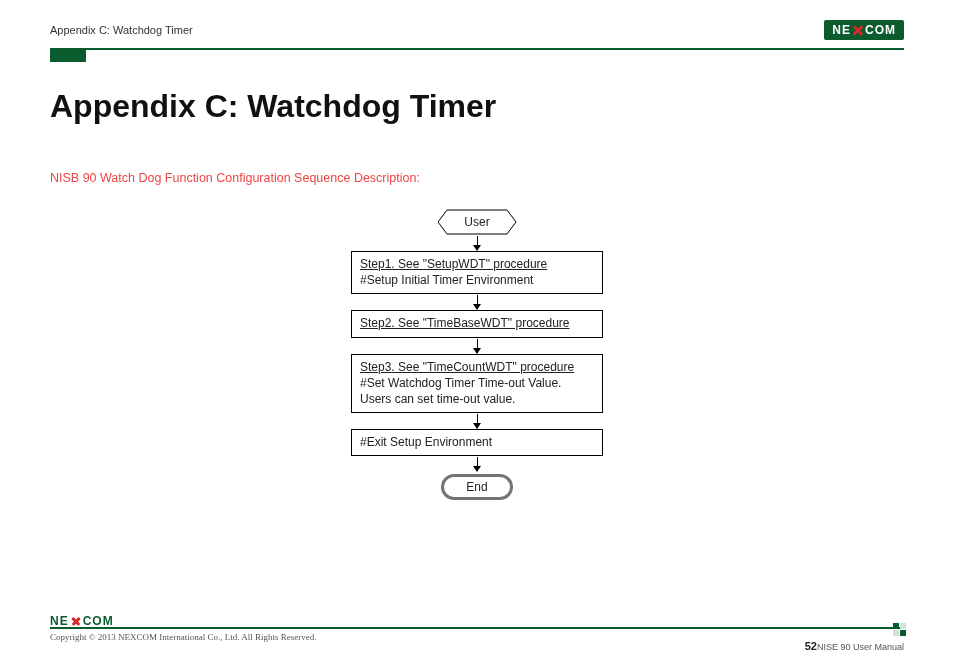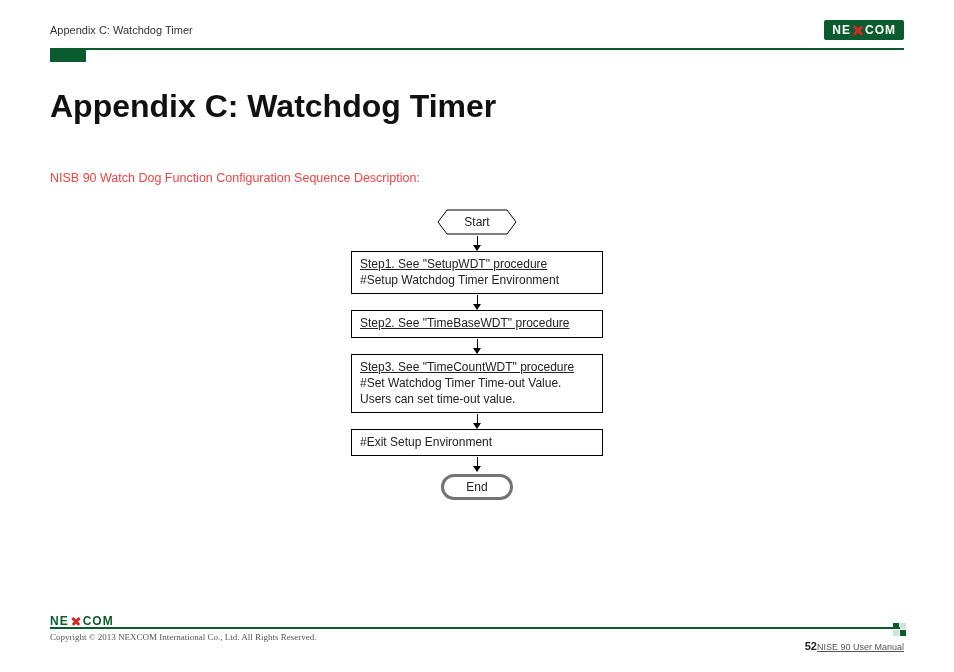--- a/index.html
+++ b/index.html
@@ -150,21 +150,21 @@
     font-size: 12px;
     letter-spacing: 1px;
     margin-bottom: 2px;
     position: relative;
     top: -18px;
   }
   .logo-footer .logo-x::before,
   .logo-footer .logo-x::after { height: 2.5px; width: 10px; }
   .copyright { font-size: 9px; color: #555; position: relative; top: -16px; font-family: Liberation Serif, serif;}
   .page-num { font-size: 11px; font-weight: 700; text-align: right; flex: 1; position: relative; top: -6px;}
-  .doc-name { font-size: 9px; color: #555; position: relative; top: -6px; text-decoration: underline;}
+  .doc-name { font-size: 9px; color: #555; position: relative; top: -6px;}
   .footer-left { display: flex; flex-direction: column; }
 </style>
 </head>
 <body>
 
 <div class="header">
   <div class="header-title">Appendix C: Watchdog Timer</div>
   <div class="logo-top">
     <span class="logo-box">
       <span>NE</span>
@@ -179,28 +179,28 @@
 <h1 class="page-title">Appendix C: Watchdog Timer</h1>
 
 <p class="intro">NISB 90 Watch Dog Function Configuration Sequence Description:</p>
 
 <div class="flow">
 
   <div class="terminal">
     <svg width="80" height="26" viewBox="0 0 80 26">
       <polygon points="10,1 70,1 79,13 70,25 10,25 1,13" fill="none" stroke="#000" stroke-width="1"></polygon>
     </svg>
-    <span>Start</span>
+    <span>User</span>
   </div>
 
   <div class="arrow"></div>
 
   <div class="step-box">
     <div class="st">Step1. See "SetupWDT" procedure</div>
-    <div>#Setup Watchdog Timer Environment</div>
+    <div>#Setup Initial Timer Environment</div>
   </div>
 
   <div class="arrow"></div>
 
   <div class="step-box">
     <div class="st">Step2. See "TimeBaseWDT" procedure</div>
   </div>
 
   <div class="arrow"></div>
 

